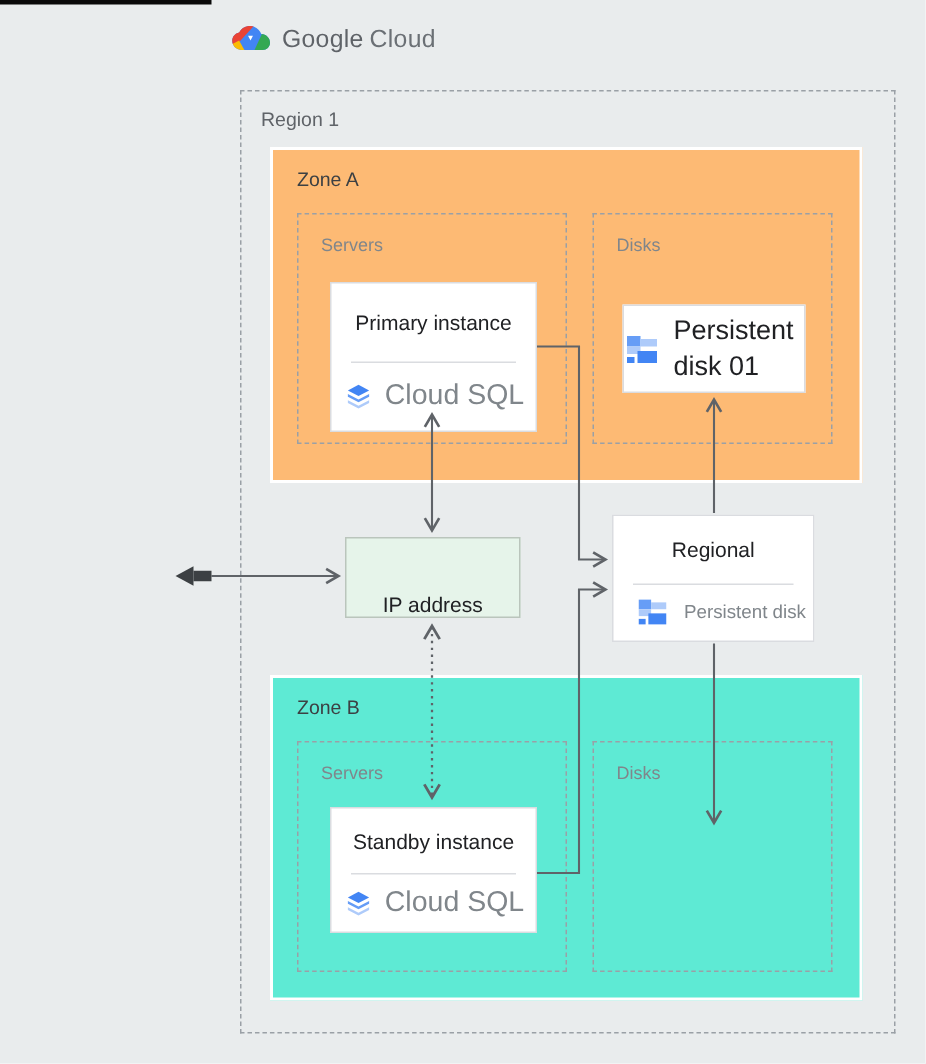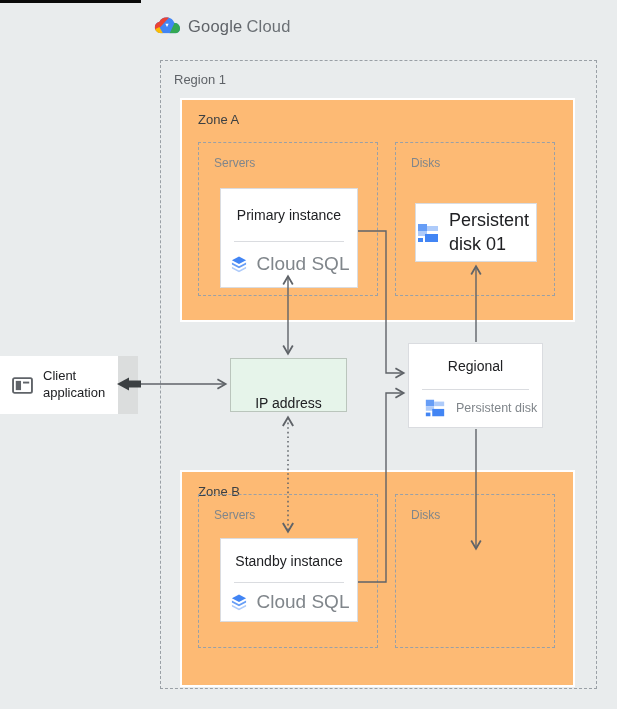--- a/index.html
+++ b/index.html
@@ -19,21 +19,21 @@
   .brand-text .b2{font-weight:400;color:#6b7075;}
 
   .region{
     position:absolute;left:160px;top:60px;width:437px;height:629px;
     border:1px dashed #9aa0a6;box-sizing:border-box;
   }
   .region-label{position:absolute;left:13px;top:11px;font-size:13px;color:#5f6368;}
 
   .zone{position:absolute;box-sizing:border-box;border:2px solid #fff;}
   .zone-a{left:180px;top:98px;width:395px;height:224px;background:#fdba74;}
-  .zone-b{left:180px;top:450px;width:395px;height:217px;background:#fdba74;margin-top:20px;}
+  .zone-b{left:180px;top:450px;width:395px;height:217px;background:#5eead4;}
   .zone-label{position:absolute;left:16px;top:12px;font-size:13px;color:#3c4043;}
 
   .group{
     position:absolute;box-sizing:border-box;border:1px dashed #9aa0a6;
   }
   .group-label{position:absolute;left:15px;top:13px;font-size:12px;color:#80868b;}
   .servers-a{left:198px;top:142px;width:180px;height:154px;}
   .disks-a{left:395px;top:142px;width:160px;height:154px;}
   .servers-b{left:198px;top:494px;width:180px;height:154px;}
   .disks-b{left:395px;top:494px;width:160px;height:154px;}
@@ -174,29 +174,20 @@
       <svg class="icon" width="20" height="20" viewBox="0 0 24 24">
         <path d="M12 3 L20.5 7.5 L12 12 L3.5 7.5 Z" fill="#4285f4"></path>
         <path d="M3.5 10.3 L12 14.8 L20.5 10.3 L20.5 12.5 L12 17 L3.5 12.5 Z" fill="#669df6"></path>
         <path d="M3.5 15.3 L12 19.8 L20.5 15.3 L20.5 17.5 L12 22 L3.5 17.5 Z" fill="#aecbfa"></path>
       </svg>
       <span>Cloud SQL</span>
     </div>
   </div>
 
 
-  <div class="card client-card">
-    <svg class="icon" width="21" height="17" viewBox="0 0 20 16">
-      <rect x="1" y="1" width="18" height="14" rx="1.5" fill="none" stroke="#5f6368" stroke-width="1.8"></rect>
-      <rect x="3.6" y="3.6" width="5" height="8.8" fill="#5f6368"></rect>
-      <line x1="10.5" y1="5.2" x2="16.4" y2="5.2" stroke="#5f6368" stroke-width="1.8"></line>
-    </svg>
-    <span class="client-label">Client application</span>
-    <div class="edge"></div>
-  </div>
 
   <div class="card ip-box">
     <span>IP address</span>
   </div>
 
   <div class="card regional-card">
     <div class="instance-title">Regional</div>
     <div class="card-divider"></div>
     <div class="regional-footer">
       <svg class="icon" width="22" height="22" viewBox="0 0 24 24">

